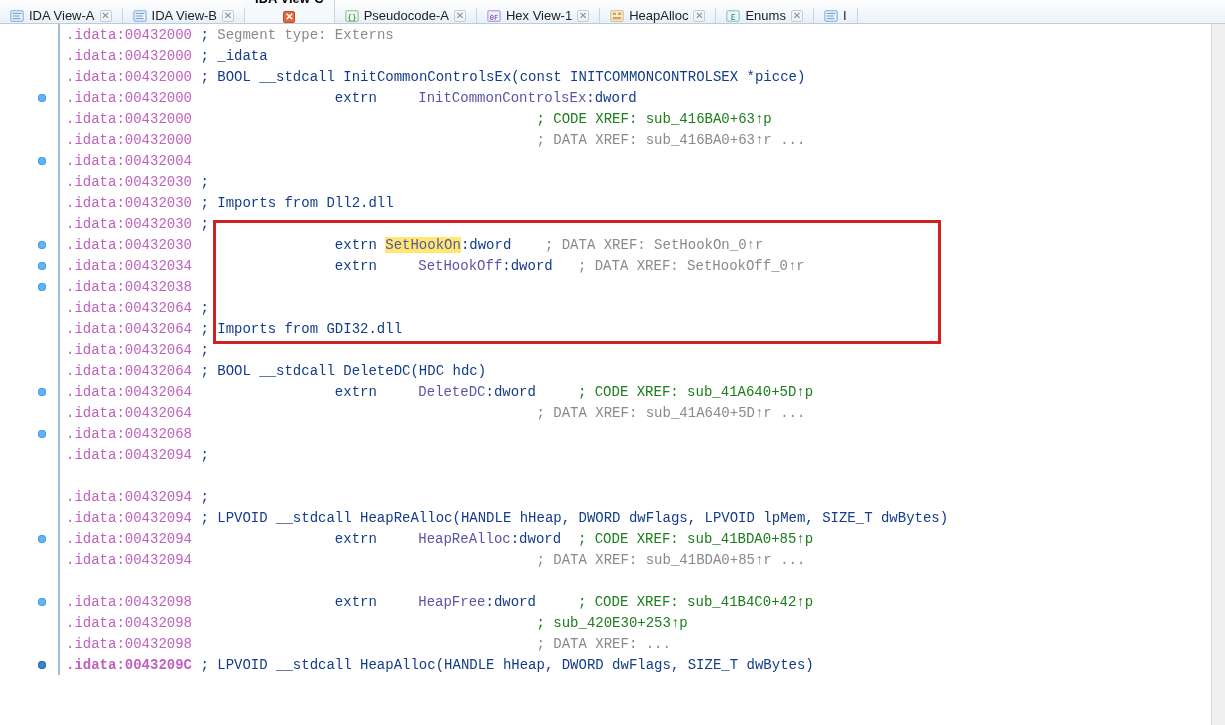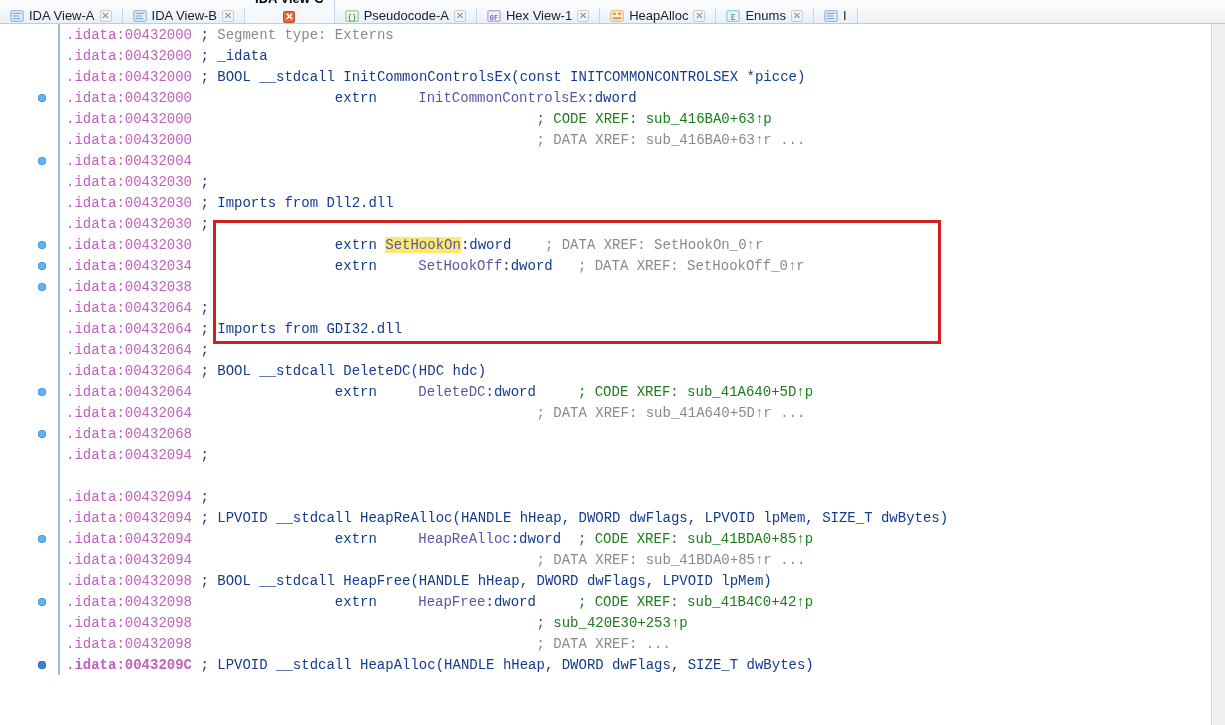--- a/index.html
+++ b/index.html
@@ -229,21 +229,21 @@
       <div class="code-line"><div class="gutter"></div><div class="txt"><span class="addrk">.idata:00432064</span><span class="k-navy"> ; BOOL __stdcall DeleteDC(HDC hdc)</span></div></div>
       <div class="code-line"><div class="gutter"><div class="bp-slot light"></div></div><div class="txt"><span class="addrk">.idata:00432064</span><span class="k-navy">                 extrn </span><span class="k-purp">DeleteDC</span><span class="k-navy">:dword     </span><span class="k-green">; CODE XREF: sub_41A640+5D↑p</span></div></div>
       <div class="code-line"><div class="gutter"></div><div class="txt"><span class="addrk">.idata:00432064</span><span>                                         </span><span class="k-gray">; DATA XREF: sub_41A640+5D↑r ...</span></div></div>
       <div class="code-line"><div class="gutter"><div class="bp-slot light"></div></div><div class="txt"><span class="addrk">.idata:00432068</span></div></div>
       <div class="code-line"><div class="gutter"></div><div class="txt"><span class="addrk">.idata:00432094</span><span class="k-navy"> ;</span></div></div>
       <div class="code-line"><div class="gutter"></div></div>
       <div class="code-line"><div class="gutter"></div><div class="txt"><span class="addrk">.idata:00432094</span><span class="k-navy"> ;</span></div></div>
       <div class="code-line"><div class="gutter"></div><div class="txt"><span class="addrk">.idata:00432094</span><span class="k-navy"> ; LPVOID __stdcall HeapReAlloc(HANDLE hHeap, DWORD dwFlags, LPVOID lpMem, SIZE_T dwBytes)</span></div></div>
       <div class="code-line"><div class="gutter"><div class="bp-slot light"></div></div><div class="txt"><span class="addrk">.idata:00432094</span><span class="k-navy">                 extrn </span><span class="k-purp">HeapReAlloc</span><span class="k-navy">:dword </span><span class="k-green"> ; CODE XREF: sub_41BDA0+85↑p</span></div></div>
       <div class="code-line"><div class="gutter"></div><div class="txt"><span class="addrk">.idata:00432094</span><span>                                         </span><span class="k-gray">; DATA XREF: sub_41BDA0+85↑r ...</span></div></div>
-      <div class="code-line"><div class="gutter"></div><div class="txt"><span class="addrk">.idata:00432098</span><span class="k-navy"> ; BOOL __stdcall HeapFree(HANDLE hHeap, DWORD dwFlags, LPVOID lpMem)</span></div></div>
+      <div class="code-line"><div class="gutter"></div></div>
       <div class="code-line"><div class="gutter"><div class="bp-slot light"></div></div><div class="txt"><span class="addrk">.idata:00432098</span><span class="k-navy">                 extrn </span><span class="k-purp">HeapFree</span><span class="k-navy">:dword     </span><span class="k-green">; CODE XREF: sub_41B4C0+42↑p</span></div></div>
       <div class="code-line"><div class="gutter"></div><div class="txt"><span class="addrk">.idata:00432098</span><span>                                         </span><span class="k-green">; sub_420E30+253↑p</span></div></div>
       <div class="code-line"><div class="gutter"></div><div class="txt"><span class="addrk">.idata:00432098</span><span>                                         </span><span class="k-gray">; DATA XREF: ...</span></div></div>
       <div class="code-line"><div class="gutter"><div class="bp-slot dark"></div></div><div class="txt"><span class="addr">.idata:0043209C</span><span class="k-navy"> ; LPVOID __stdcall HeapAlloc(HANDLE hHeap, DWORD dwFlags, SIZE_T dwBytes)</span></div></div>
     </div>
   <div class="scrollbar-v"></div>
   <div class="callout" id="callout" style="left: 213px; top: 196px; width: 728px; height: 124px;"></div>
 </div>
 
 </body></html>

